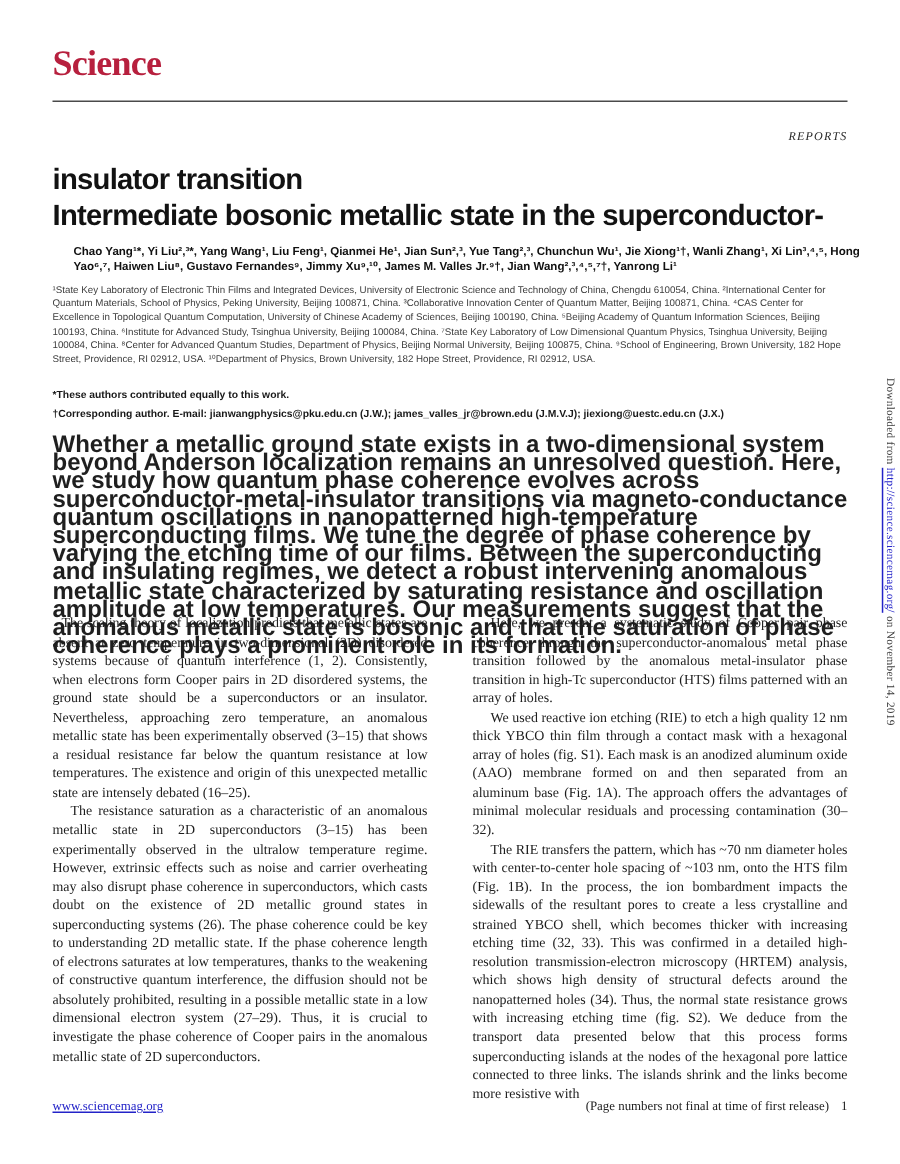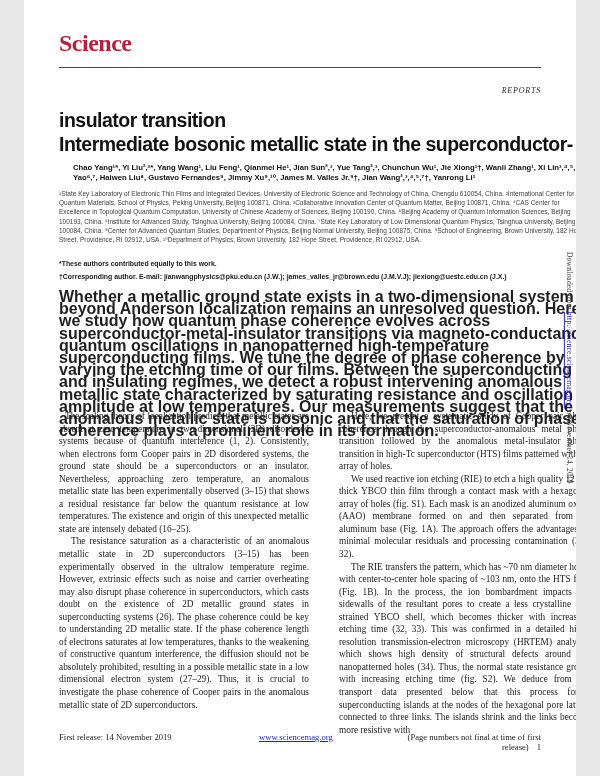--- a/index.html
+++ b/index.html
@@ -1,16 +1,16 @@
 <!DOCTYPE html>
 <html><head>
 <meta charset="utf-8">
 <style>
   html,body{margin:0;padding:0;background:#e8e8e8;}
-  .page{position:relative;width:552px;height:776px;background:#ffffff;margin:0 auto;
+  .page{position:relative;width:600px;height:776px;background:#ffffff;margin:0 auto;
         font-family:"Liberation Serif","DejaVu Serif",serif;color:#1c1c1c;overflow:hidden;}
 
   .journal-logo{position:absolute;left:35px;top:30px;
         font-family:"Liberation Serif","DejaVu Serif",serif;
         font-weight:bold;font-size:24px;letter-spacing:-0.5px;color:#b7203e;}
   .section-label{position:absolute;right:35px;top:48px;font-style:italic;font-size:8px;
         letter-spacing:0.8px;color:#2a2a2a;margin-top:38px;}
   .head-rule{position:absolute;left:35px;right:35px;top:67px;border-top:1.2px solid #4a4a4a;}
 
   .cite-block{position:absolute;right:35px;top:74px;text-align:right;font-size:8.6px;line-height:10.8px;color:#222;}
@@ -91,20 +91,19 @@
       <p>The resistance saturation as a characteristic of an anomalous metallic state in 2D superconductors (3–15) has been experimentally observed in the ultralow temperature regime. However, extrinsic effects such as noise and carrier overheating may also disrupt phase coherence in superconductors, which casts doubt on the existence of 2D metallic ground states in superconducting systems (26). The phase coherence could be key to understanding 2D metallic state. If the phase coherence length of electrons saturates at low temperatures, thanks to the weakening of constructive quantum interference, the diffusion should not be absolutely prohibited, resulting in a possible metallic state in a low dimensional electron system (27–29). Thus, it is crucial to investigate the phase coherence of Cooper pairs in the anomalous metallic state of 2D superconductors.</p>
     </div>
     <div class="col">
       <p>Here, we present a systematic study of Cooper pair phase coherence through the superconductor-anomalous metal phase transition followed by the anomalous metal-insulator phase transition in high-Tc superconductor (HTS) films patterned with an array of holes.</p>
       <p>We used reactive ion etching (RIE) to etch a high quality 12 nm thick YBCO thin film through a contact mask with a hexagonal array of holes (fig. S1). Each mask is an anodized aluminum oxide (AAO) membrane formed on and then separated from an aluminum base (Fig. 1A). The approach offers the advantages of minimal molecular residuals and processing contamination (30–32).</p>
       <p>The RIE transfers the pattern, which has ~70 nm diameter holes with center-to-center hole spacing of ~103 nm, onto the HTS film (Fig. 1B). In the process, the ion bombardment impacts the sidewalls of the resultant pores to create a less crystalline and strained YBCO shell, which becomes thicker with increasing etching time (32, 33). This was confirmed in a detailed high-resolution transmission-electron microscopy (HRTEM) analysis, which shows high density of structural defects around the nanopatterned holes (34). Thus, the normal state resistance grows with increasing etching time (fig. S2). We deduce from the transport data presented below that this process forms superconducting islands at the nodes of the hexagonal pore lattice connected to three links. The islands shrink and the links become more resistive with</p>
     </div>
   </div>
 
   <div class="footer">
-    <span class="release">First release: 14 November 2019</span>
     <span class="site"><a>www.sciencemag.org</a></span>
     <span class="right"><span class="pagenote">(Page numbers not final at time of first release)</span><span class="pagenum">1</span></span>
   </div>
 
   <div class="side-stamp"><span>Downloaded from </span><a>http://science.sciencemag.org/</a><span> on November 14, 2019</span></div>
 
 </div>
 
 </body></html>

